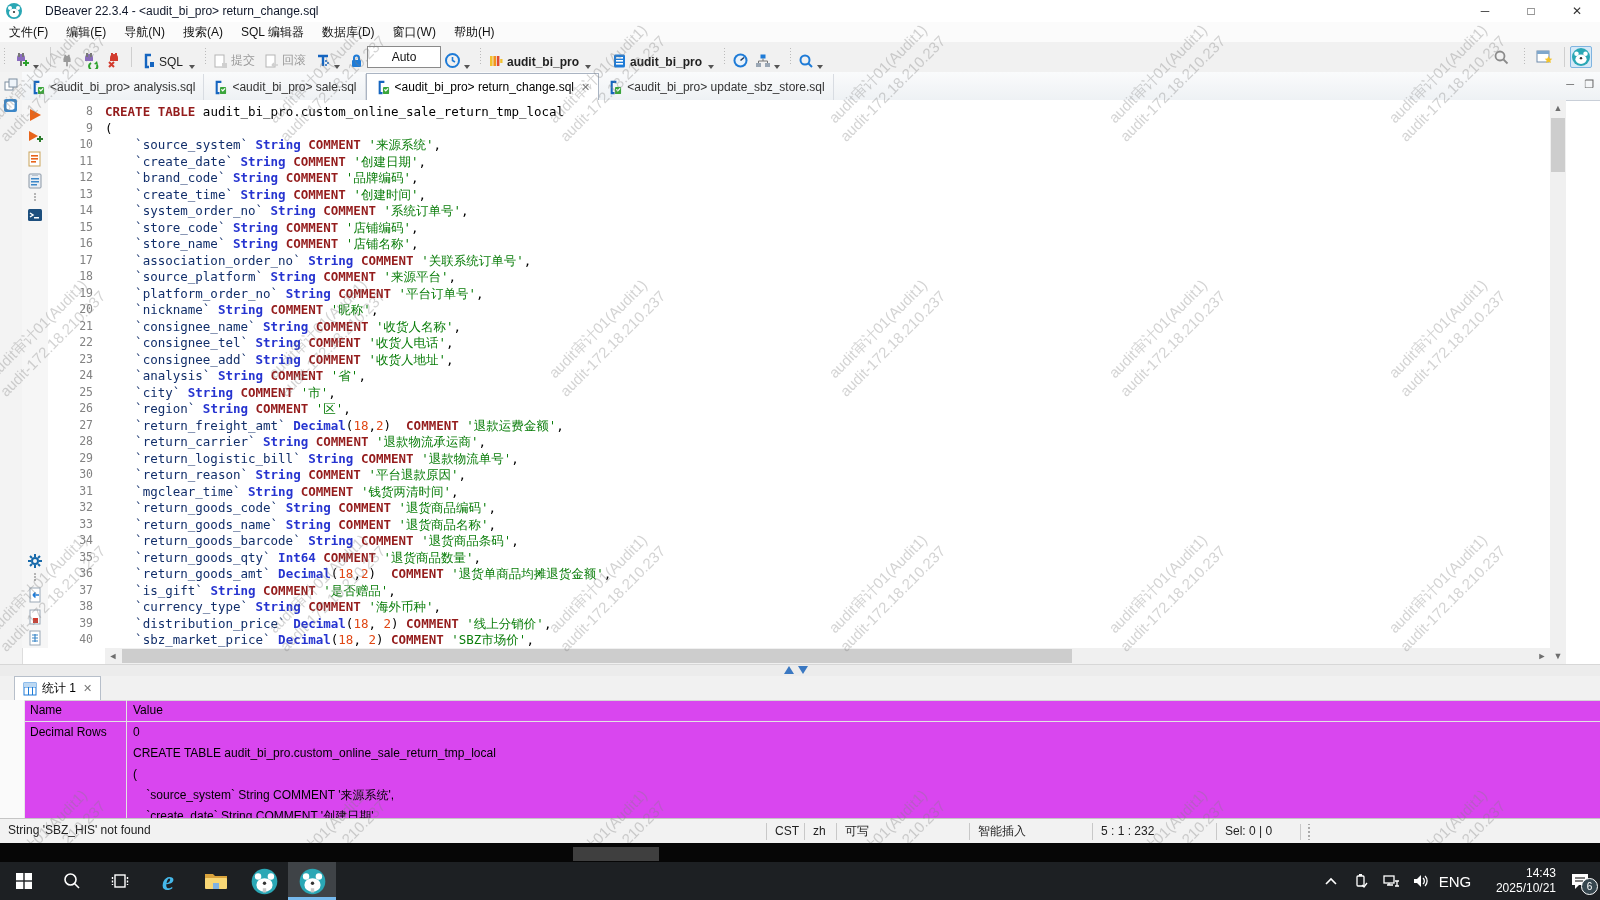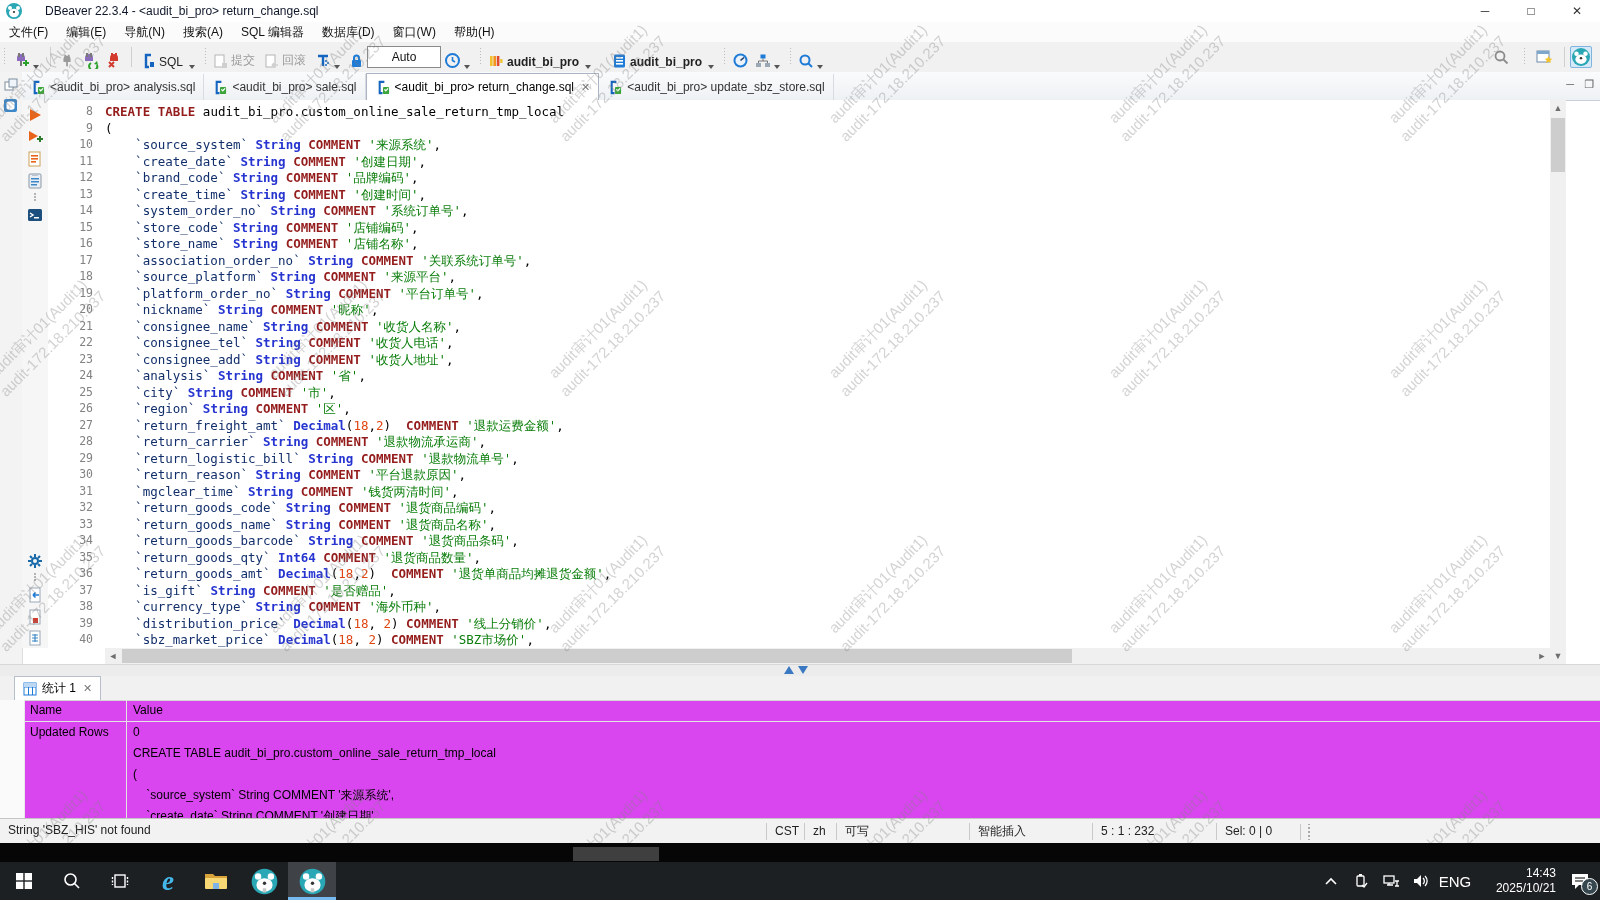--- a/index.html
+++ b/index.html
@@ -479,21 +479,21 @@
       </div>
     </div>
     <div class="lrail"></div>
     <div id="grid">
       <div class="hdr">
         <div class="c1">Name</div>
         <div class="c2">Value</div>
       </div>
       <div id="grid-rows">
           <div class="row">
-            <div class="c1">Updated Rows</div>
+            <div class="c1">Decimal Rows</div>
             <div class="c2">0</div>
           </div>
           <div class="row">
             <div class="c1"></div>
             <div class="c2">CREATE TABLE audit_bi_pro.custom_online_sale_return_tmp_local</div>
           </div>
           <div class="row">
             <div class="c1"></div>
             <div class="c2">(</div>
           </div>

